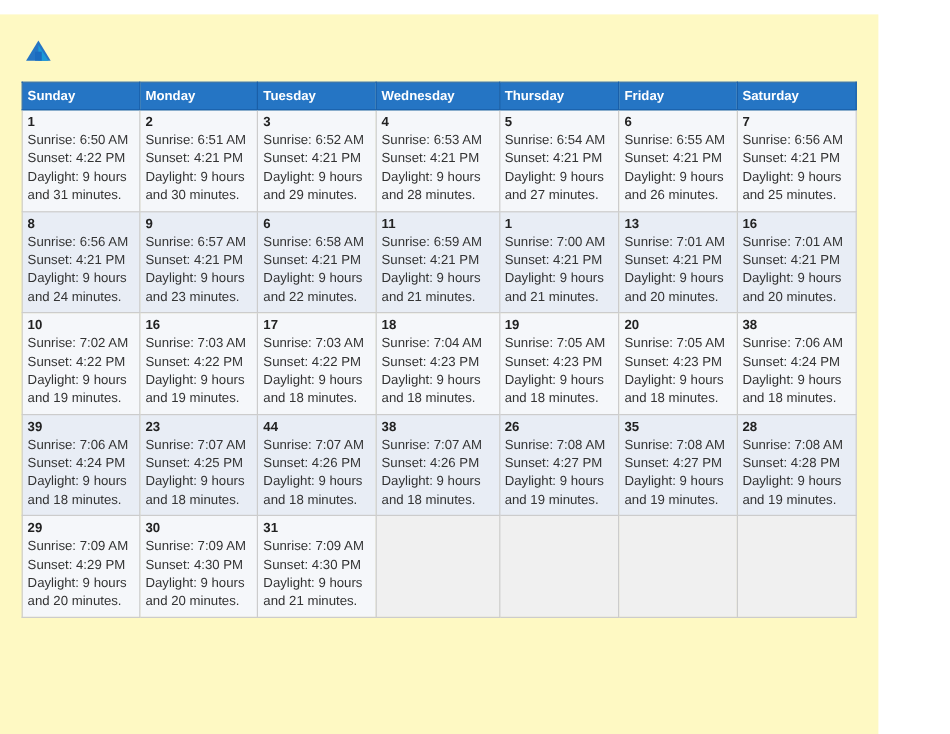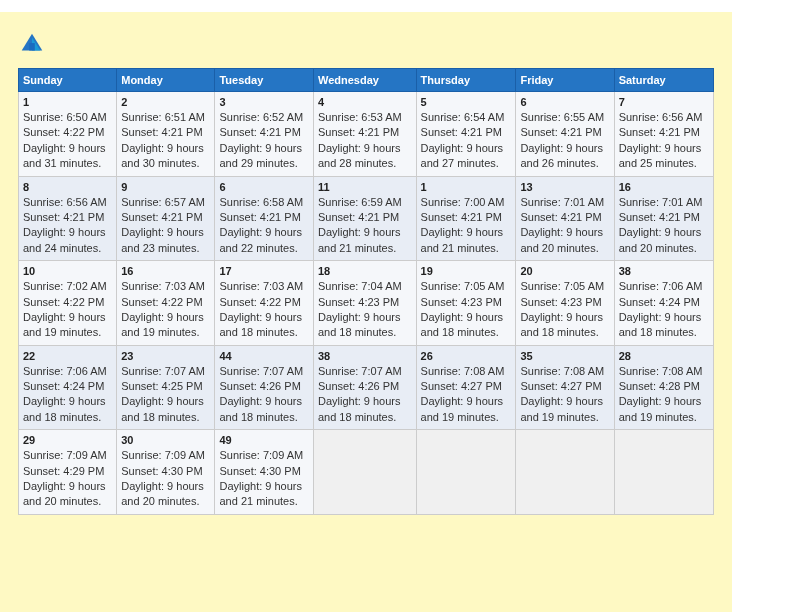--- a/index.html
+++ b/index.html
@@ -301,21 +301,21 @@
           <span class="day-num">38</span>
           <div class="day-info">
             Sunrise: 7:06 AM<br>
             Sunset: 4:24 PM<br>
             Daylight: 9 hours and 18 minutes.
           </div>
         </td>
         </tr>
         <tr>
           <td>
-          <span class="day-num">22</span>
+          <span class="day-num">39</span>
           <div class="day-info">
             Sunrise: 7:06 AM<br>
             Sunset: 4:24 PM<br>
             Daylight: 9 hours and 18 minutes.
           </div>
         </td>
           <td>
           <span class="day-num">23</span>
           <div class="day-info">
             Sunrise: 7:07 AM<br>
@@ -375,21 +375,21 @@
         </td>
           <td>
           <span class="day-num">30</span>
           <div class="day-info">
             Sunrise: 7:09 AM<br>
             Sunset: 4:30 PM<br>
             Daylight: 9 hours and 20 minutes.
           </div>
         </td>
           <td>
-          <span class="day-num">49</span>
+          <span class="day-num">31</span>
           <div class="day-info">
             Sunrise: 7:09 AM<br>
             Sunset: 4:30 PM<br>
             Daylight: 9 hours and 21 minutes.
           </div>
         </td>
           <td class="empty-cell"></td>
           <td class="empty-cell"></td>
           <td class="empty-cell"></td>
           <td class="empty-cell"></td>

